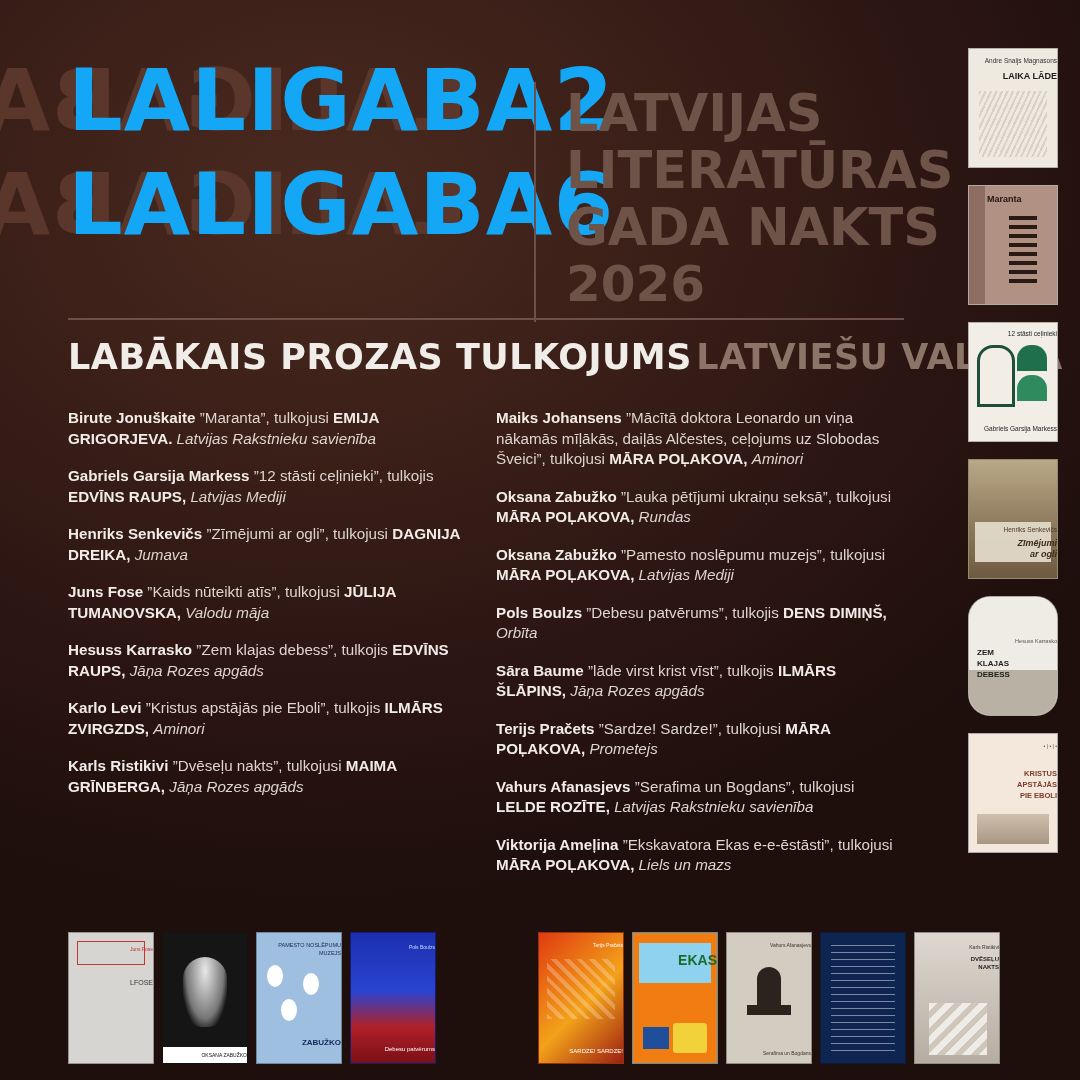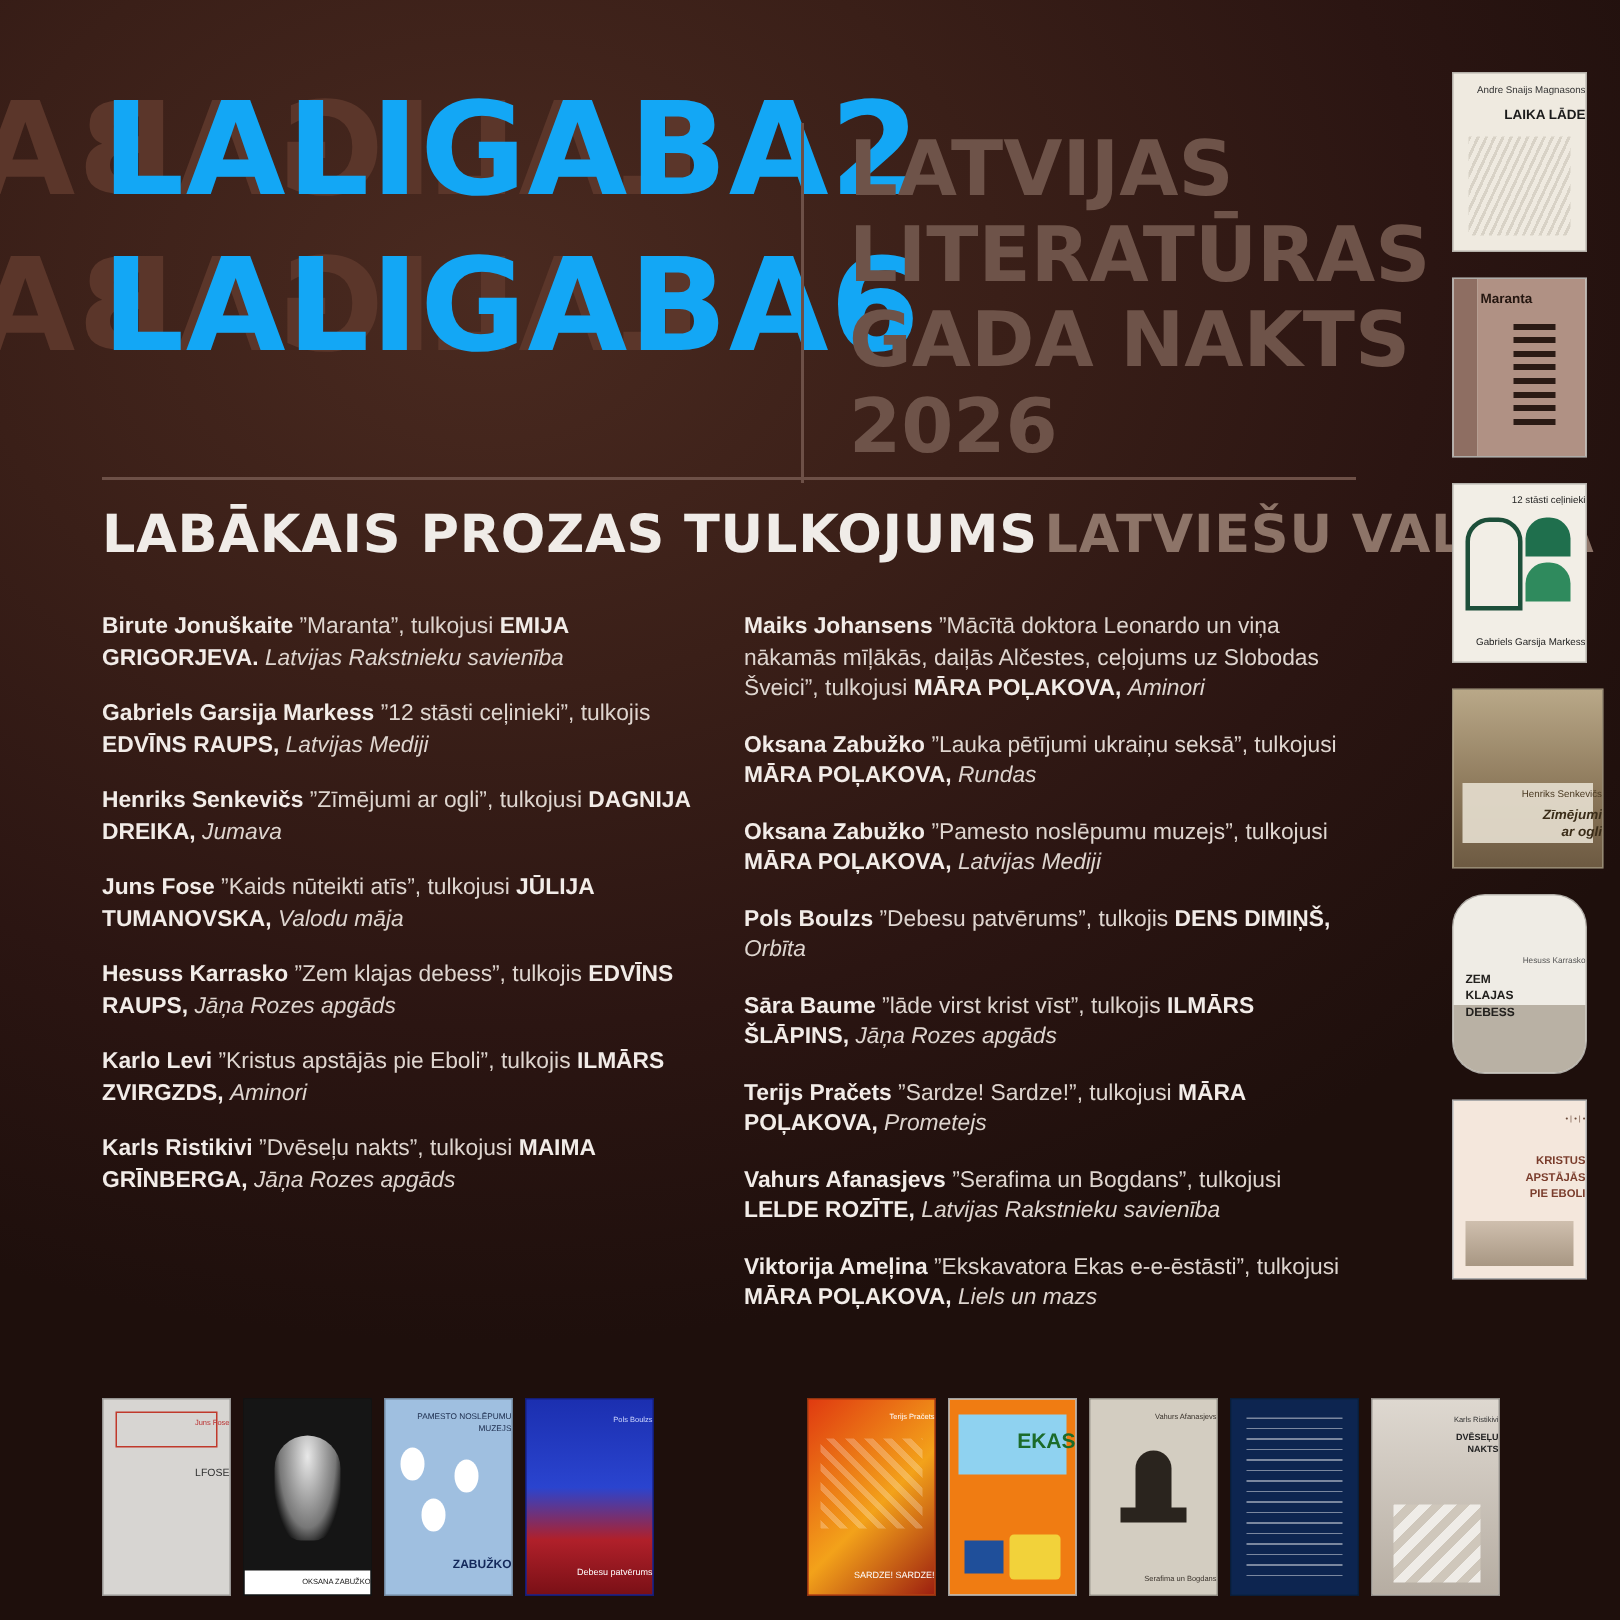--- a/index.html
+++ b/index.html
@@ -142,21 +142,21 @@
       </div>
       <div class="bk" style="background: rgb(242, 238, 230);">
         <div class="cv">
           <div class="lbl" style="top:7px;color:#222">12 stāsti ceļinieki</div>
           <div style="position:absolute;left:8px;top:22px;width:32px;height:56px;border:3px solid #1d4f3a;border-radius:16px 16px 0 0;"></div>
           <div style="position:absolute;left:48px;top:22px;width:30px;height:26px;background:#1f6f4d;border-radius:14px 14px 0 0"></div>
           <div style="position:absolute;left:48px;top:52px;width:30px;height:26px;background:#2f8a5d;border-radius:14px 14px 0 0"></div>
           <div class="lbl" style="bottom:8px;color:#222">Gabriels Garsija Markess</div>
         </div>
       </div>
-      <div class="bk" style="background: rgb(200, 184, 154); padding-left: 11px;">
+      <div class="bk" style="background: rgb(200, 184, 154);">
         <div class="cv">
           <div style="position:absolute;inset:0;background:linear-gradient(180deg,#b9a888 0%,#8e7a5c 55%,#6d5a42 100%)"></div>
           <div style="position:absolute;left:6px;right:6px;top:62px;height:40px;background:#e4dccd;opacity:.92"></div>
           <div class="lbl" style="top:66px;color:#4b3a22">Henriks Senkevičs</div>
           <div class="lbl big" style="top:78px;color:#3a2c18;font-style:italic">Zīmējumi<br>ar ogli</div>
         </div>
       </div>
       <div class="bk" style="background: rgb(236, 232, 224); border-radius: 22px;">
         <div class="cv">
           <div style="position:absolute;inset:0;background:linear-gradient(180deg,#efece5 0 62%,#b9b1a4 62% 100%)"></div>
@@ -207,21 +207,21 @@
         </div>
       </div>
       <div class="bk" style="left: 470px; background: rgb(208, 74, 24);">
         <div class="cv">
           <div style="position:absolute;inset:0;background:linear-gradient(135deg,#e03a10,#f3a21a 55%,#9c1f10)"></div>
           <div style="position:absolute;left:8px;top:26px;width:68px;height:60px;background:repeating-linear-gradient(45deg,rgba(255,255,255,.25) 0 4px,transparent 4px 9px)"></div>
           <div class="lbl" style="top:8px;color:#fff;font-size:5px">Terijs Pračets</div>
           <div class="lbl" style="bottom:8px;color:#fff;font-size:6px">SARDZE! SARDZE!</div>
         </div>
       </div>
-      <div class="bk" style="left: 564px; background: #e5e5e5;">
+      <div class="bk" style="left: 564px; background: #7dd3fc;">
         <div class="cv">
           <div style="position:absolute;inset:0;background:#f07c12"></div>
           <div style="position:absolute;left:6px;top:10px;right:6px;height:40px;background:#8fd2f0"></div>
           <div class="lbl big" style="top:22px;color:#1b6b2a;font-size:14px">EKAS</div>
           <div style="position:absolute;left:10px;bottom:14px;width:26px;height:22px;background:#1f4f9a"></div>
           <div style="position:absolute;left:40px;bottom:10px;width:34px;height:30px;background:#f2d23a;border-radius:3px"></div>
         </div>
       </div>
       <div class="bk" style="left: 658px; background: rgb(207, 201, 189);">
         <div class="cv">

